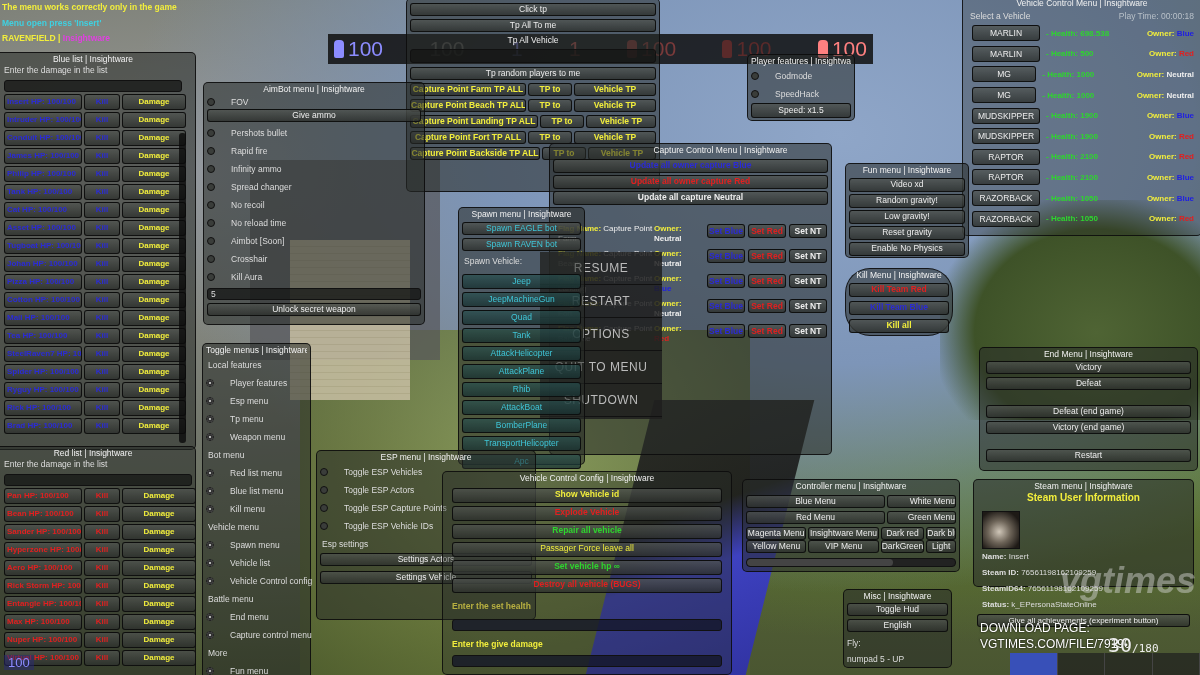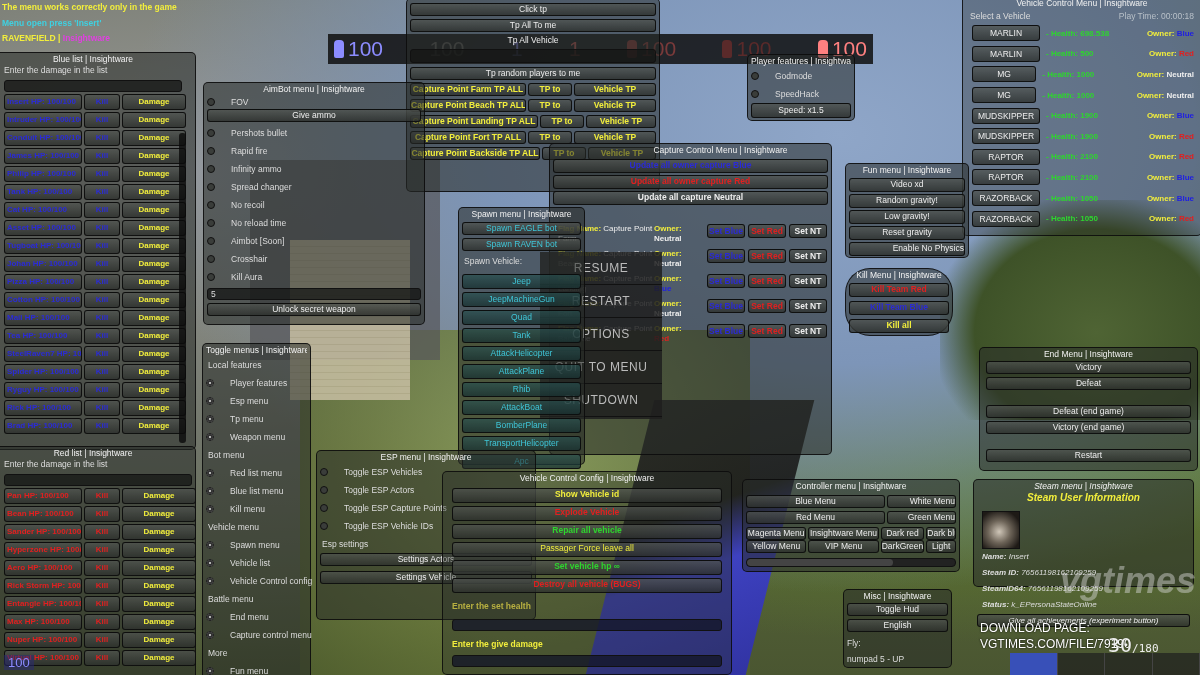--- a/index.html
+++ b/index.html
@@ -554,21 +554,21 @@
     </div>
 </div>
 
 <div class="win" style="left:845px;top:163px;width:124px;height:95px;">
   <div class="win-title">Fun menu | Insightware</div>
   <div id="fun-rows">
       <div class="btn" style="margin-top: 2px; height: 14px;">Video xd</div>
       <div class="btn" style="margin-top: 2px; height: 14px;">Random gravity!</div>
       <div class="btn" style="margin-top: 2px; height: 14px;">Low gravity!</div>
       <div class="btn" style="margin-top: 2px; height: 14px;">Reset gravity</div>
-      <div class="btn" style="margin-top: 2px; height: 14px; text-align: right;">Enable No Physics</div>
+      <div class="btn" style="margin-top: 2px; height: 14px;">Enable No Physics</div>
     </div>
 </div>
 
 <div class="win" style="left:845px;top:268px;width:108px;height:68px;border-radius:25px;">
   <div class="win-title">Kill Menu | Insightware</div>
   <div class="btn bold red" style="margin-top:2px;height:14px">Kill Team Red</div>
   <div class="btn bold blu" style="margin-top:4px;height:14px">Kill Team Blue</div>
   <div class="btn bold yel" style="margin-top:4px;height:14px">Kill all</div>
 </div>
 
@@ -715,21 +715,21 @@
   <div class="win-title">End Menu | Insightware</div>
   <div style="padding:0 3px">
     <div class="btn" style="margin-top:1px">Victory</div>
     <div class="btn" style="margin-top:3px">Defeat</div>
     <div class="btn" style="margin-top:15px">Defeat (end game)</div>
     <div class="btn" style="margin-top:3px">Victory (end game)</div>
     <div class="btn" style="margin-top:15px">Restart</div>
   </div>
 </div>
 
-<div class="win" style="left:973px;top:479px;width:221px;height:108px;font-style:italic;">
+<div class="win" style="left:973px;top:479px;width:221px;height:108px;">
   <div class="win-title">Steam menu | Insightware</div>
   <div style="text-align:center;color:#f2ee3c;font-weight:bold;font-size:10px;height:13px">Steam User Information</div>
   <div style="width:38px;height:38px;margin:6px 0 0 5px;background:radial-gradient(circle at 45% 55%, #cfc6b8 0%, #6d6458 40%, #1e1a16 80%);border:1px solid #111"></div>
   <div style="padding-left:5px;font-size:8px;line-height:16px;color:#ddd">
     <div><b>Name: </b><span>Insert</span></div>
     <div><b>Steam ID: </b><span>76561198162109259</span></div>
     <div><b>SteamID64: </b><span>76561198162109259</span></div>
     <div><b>Status: </b><span>k_EPersonaStateOnline</span></div>
   </div>
   <div class="btn" style="margin-top:1px;font-size:8px">Give all achievements (experiment button)</div>

